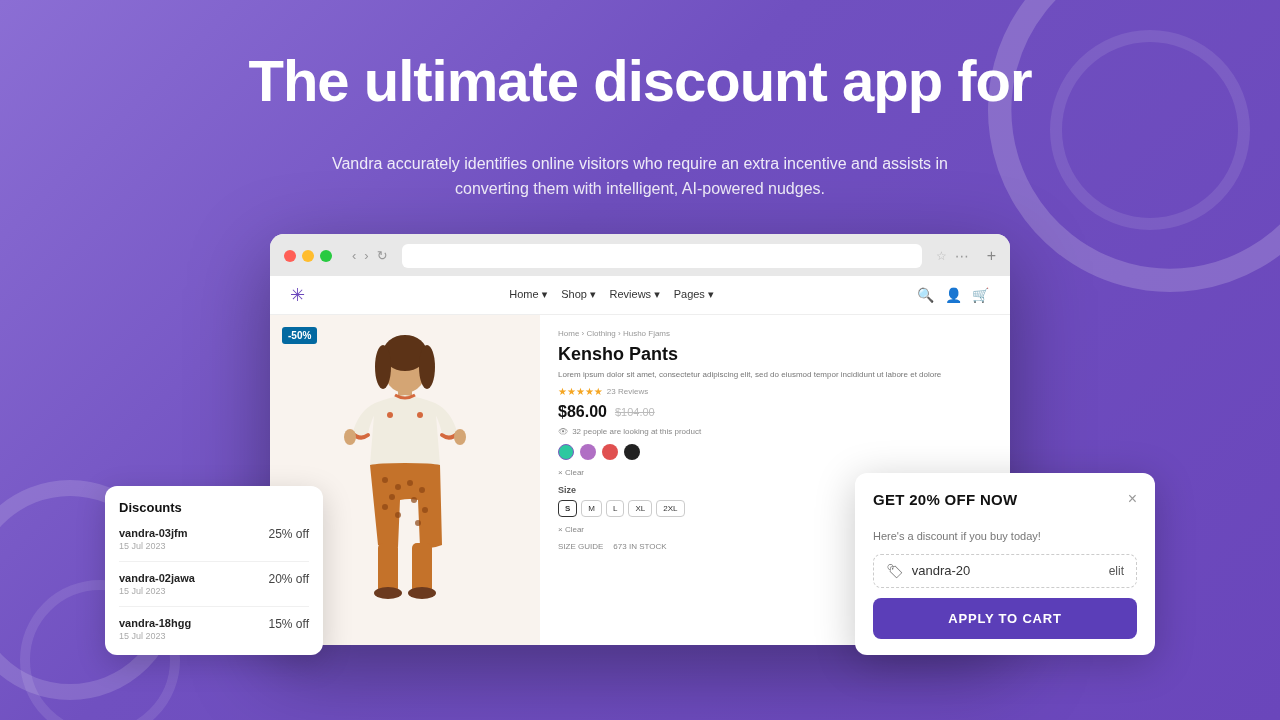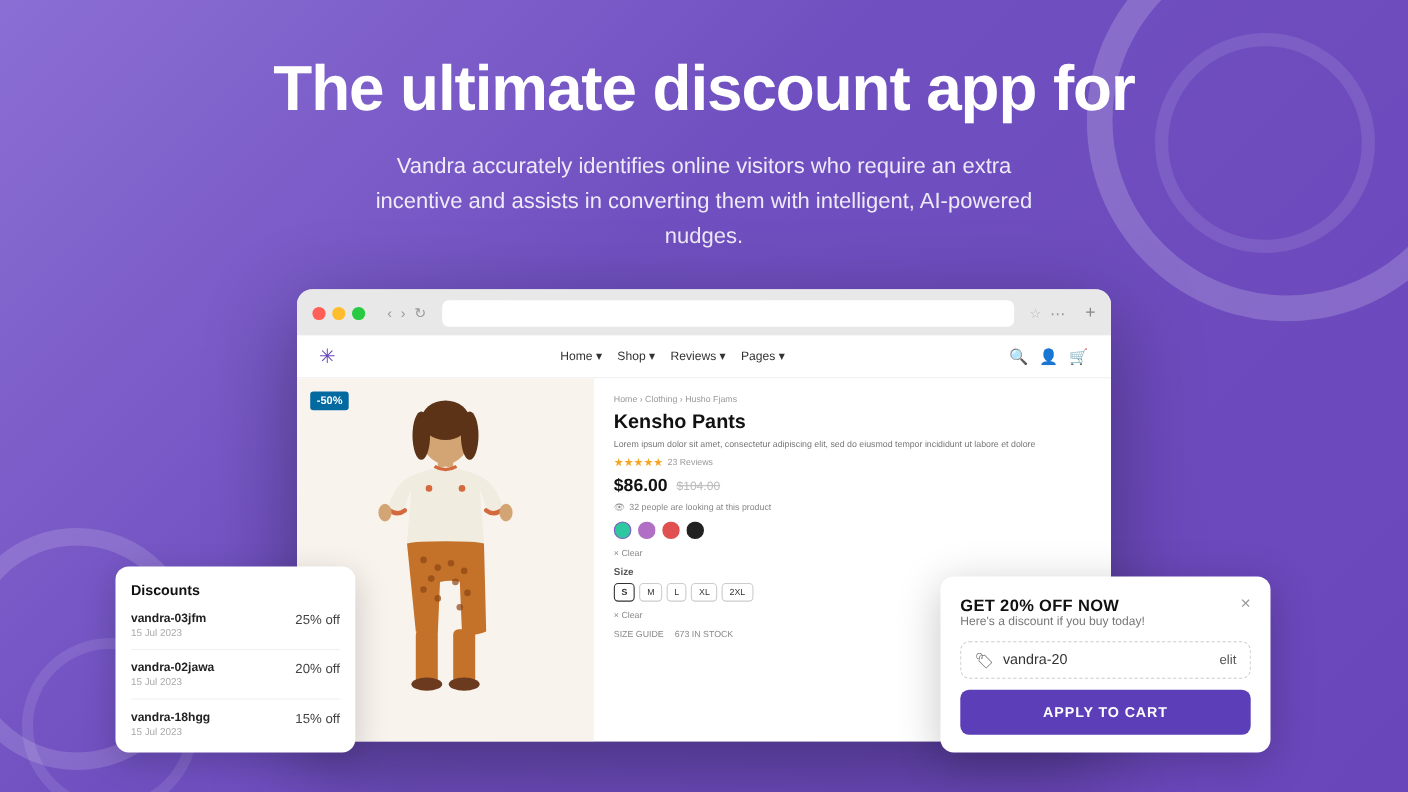--- a/index.html
+++ b/index.html
@@ -74,24 +74,24 @@
       font-size: 58px;
       font-weight: 800;
       text-align: center;
       line-height: 1.15;
       max-width: 820px;
       letter-spacing: -1px;
     }
 
     .subheadline {
       color: rgba(255,255,255,0.88);
-      font-size: 20px;
+      font-size: 16px;
       text-align: center;
       max-width: 640px;
-      margin-top: 20px;
+      margin-top: 36px;
       line-height: 1.6;
       font-weight: 400;
     }
 
     
     .browser-wrap {
       margin-top: 32px;
       position: relative;
       width: 740px;
     }
@@ -432,21 +432,21 @@
       border-radius: 12px;
       box-shadow: 0 8px 40px rgba(0,0,0,0.22);
       padding: 18px 18px 16px;
       z-index: 30;
     }
 
     .popup-header {
       display: flex;
       justify-content: space-between;
       align-items: flex-start;
-      margin-bottom: 0;
+      margin-bottom: 22px;
     }
 
     .popup-title {
       font-size: 15px;
       font-weight: 800;
       color: #111;
       letter-spacing: 0.3px;
     }
 
     .popup-close {

